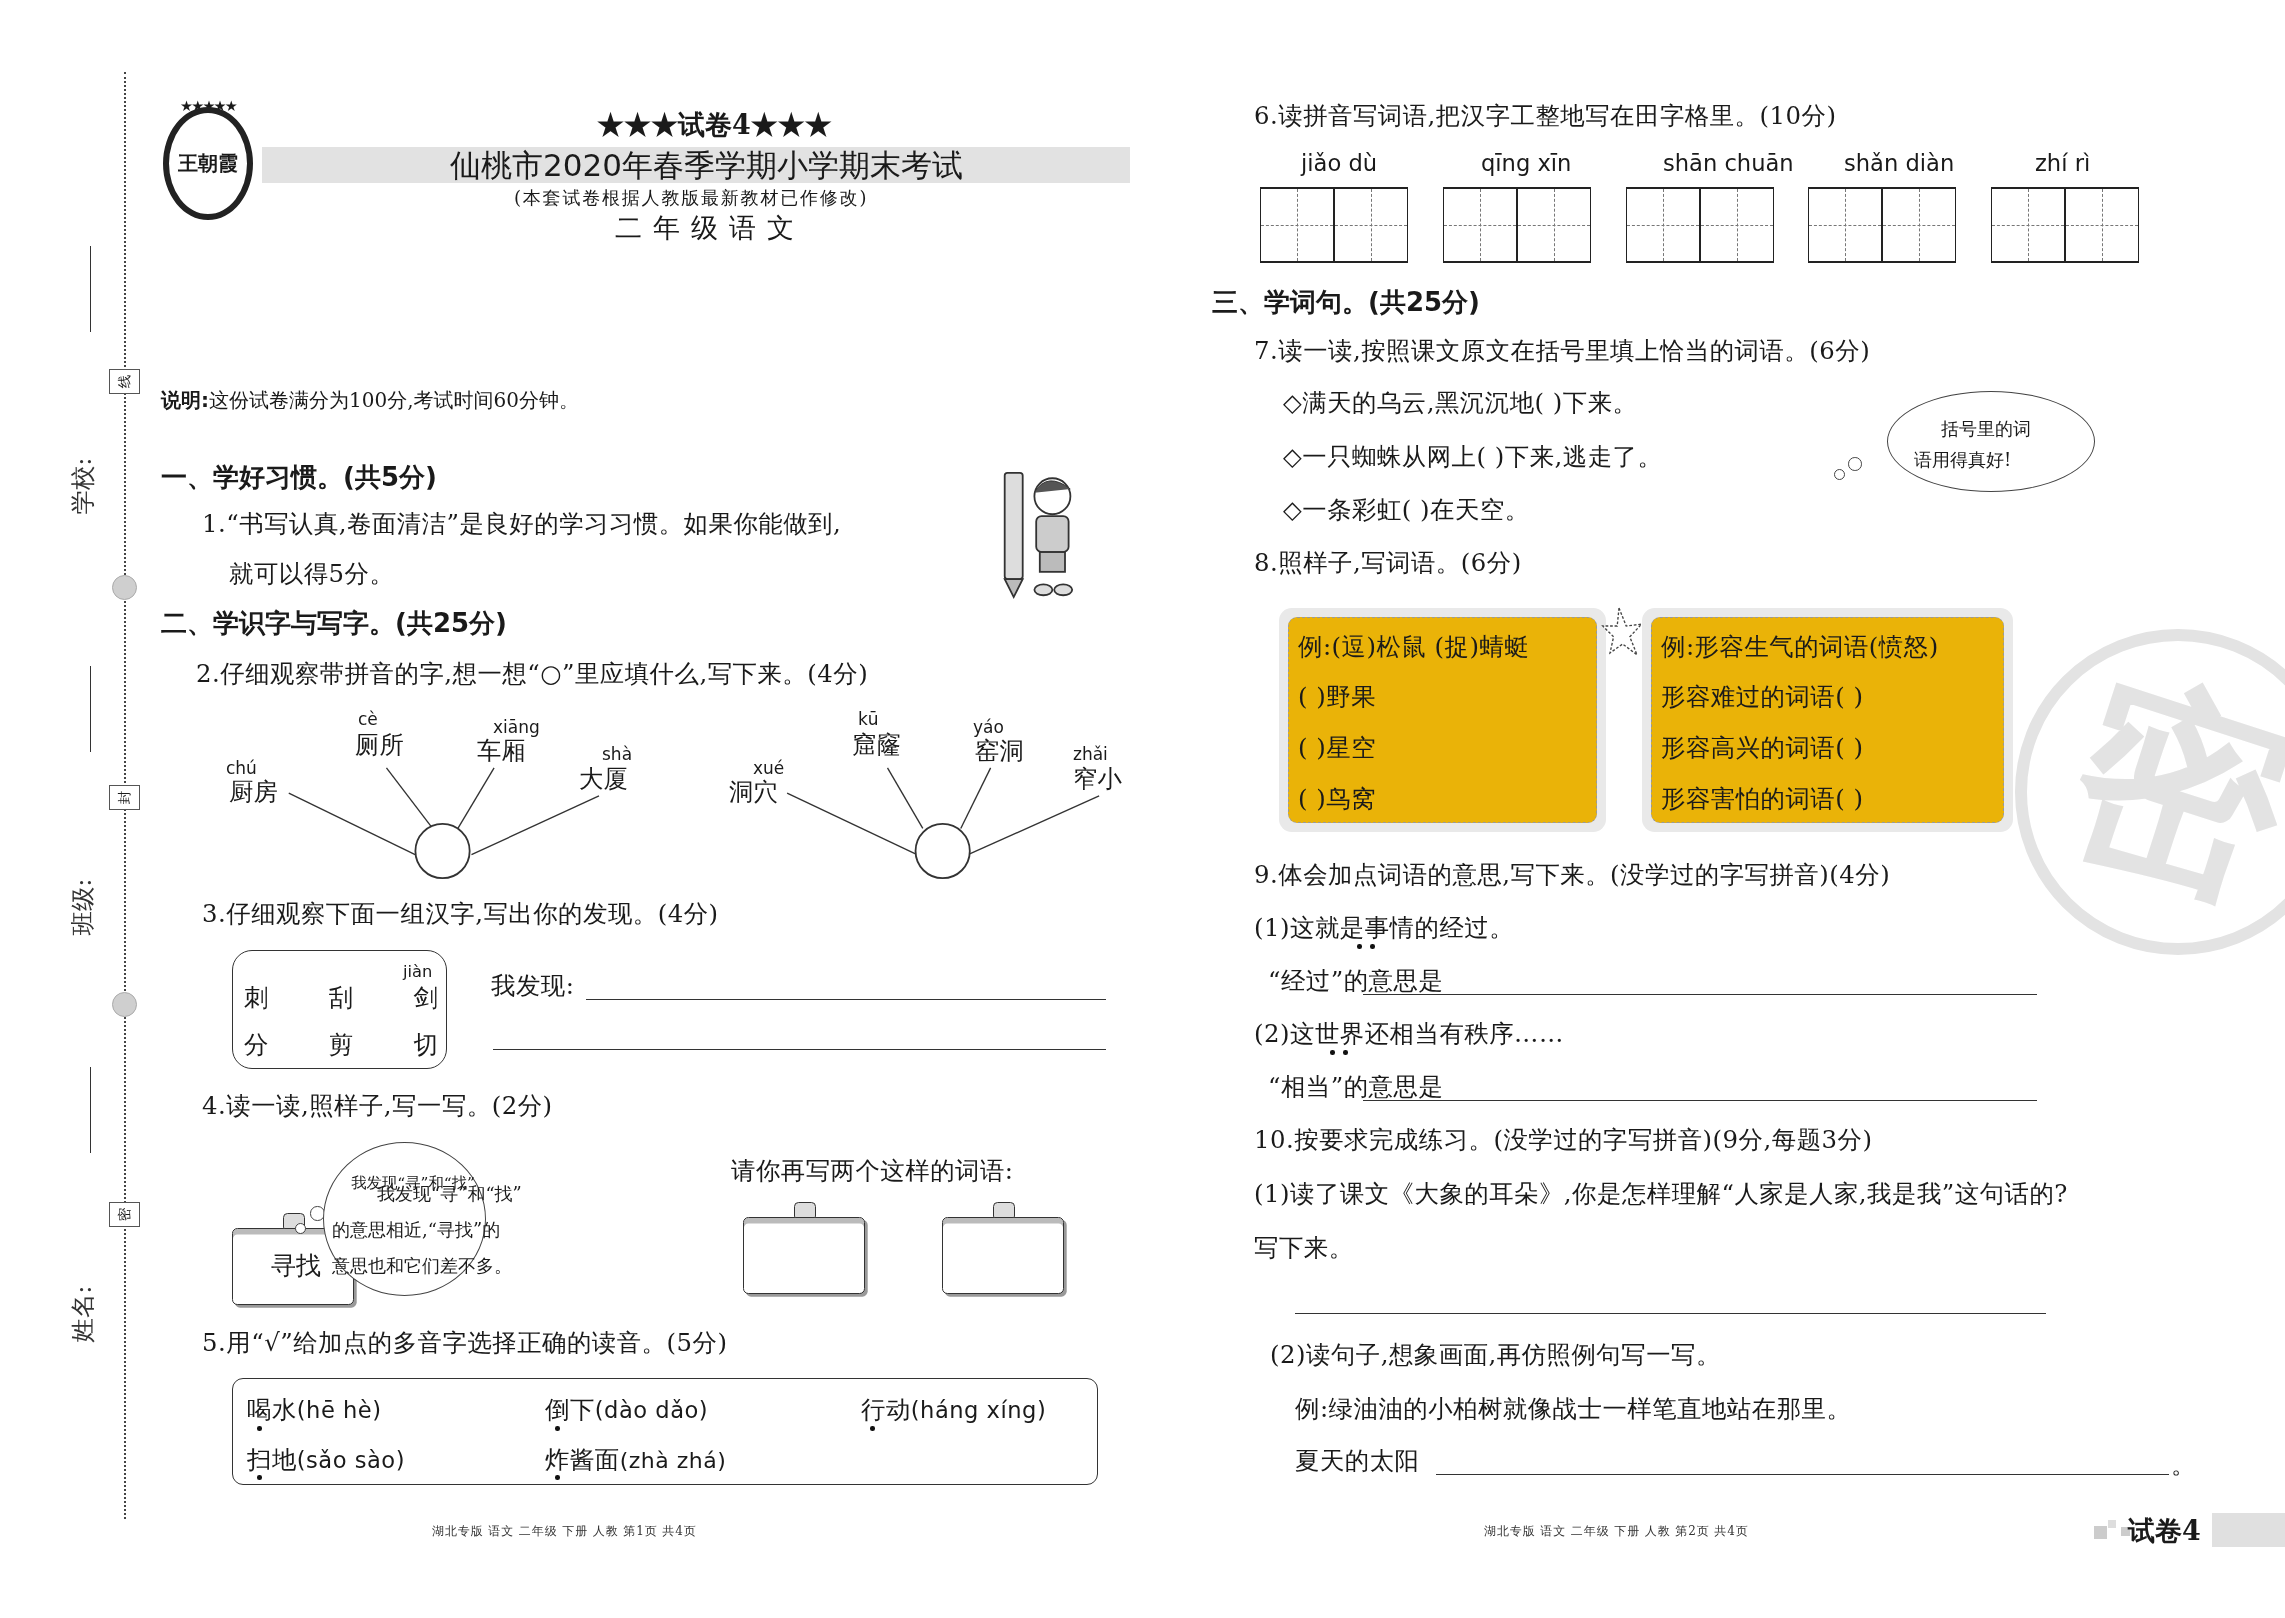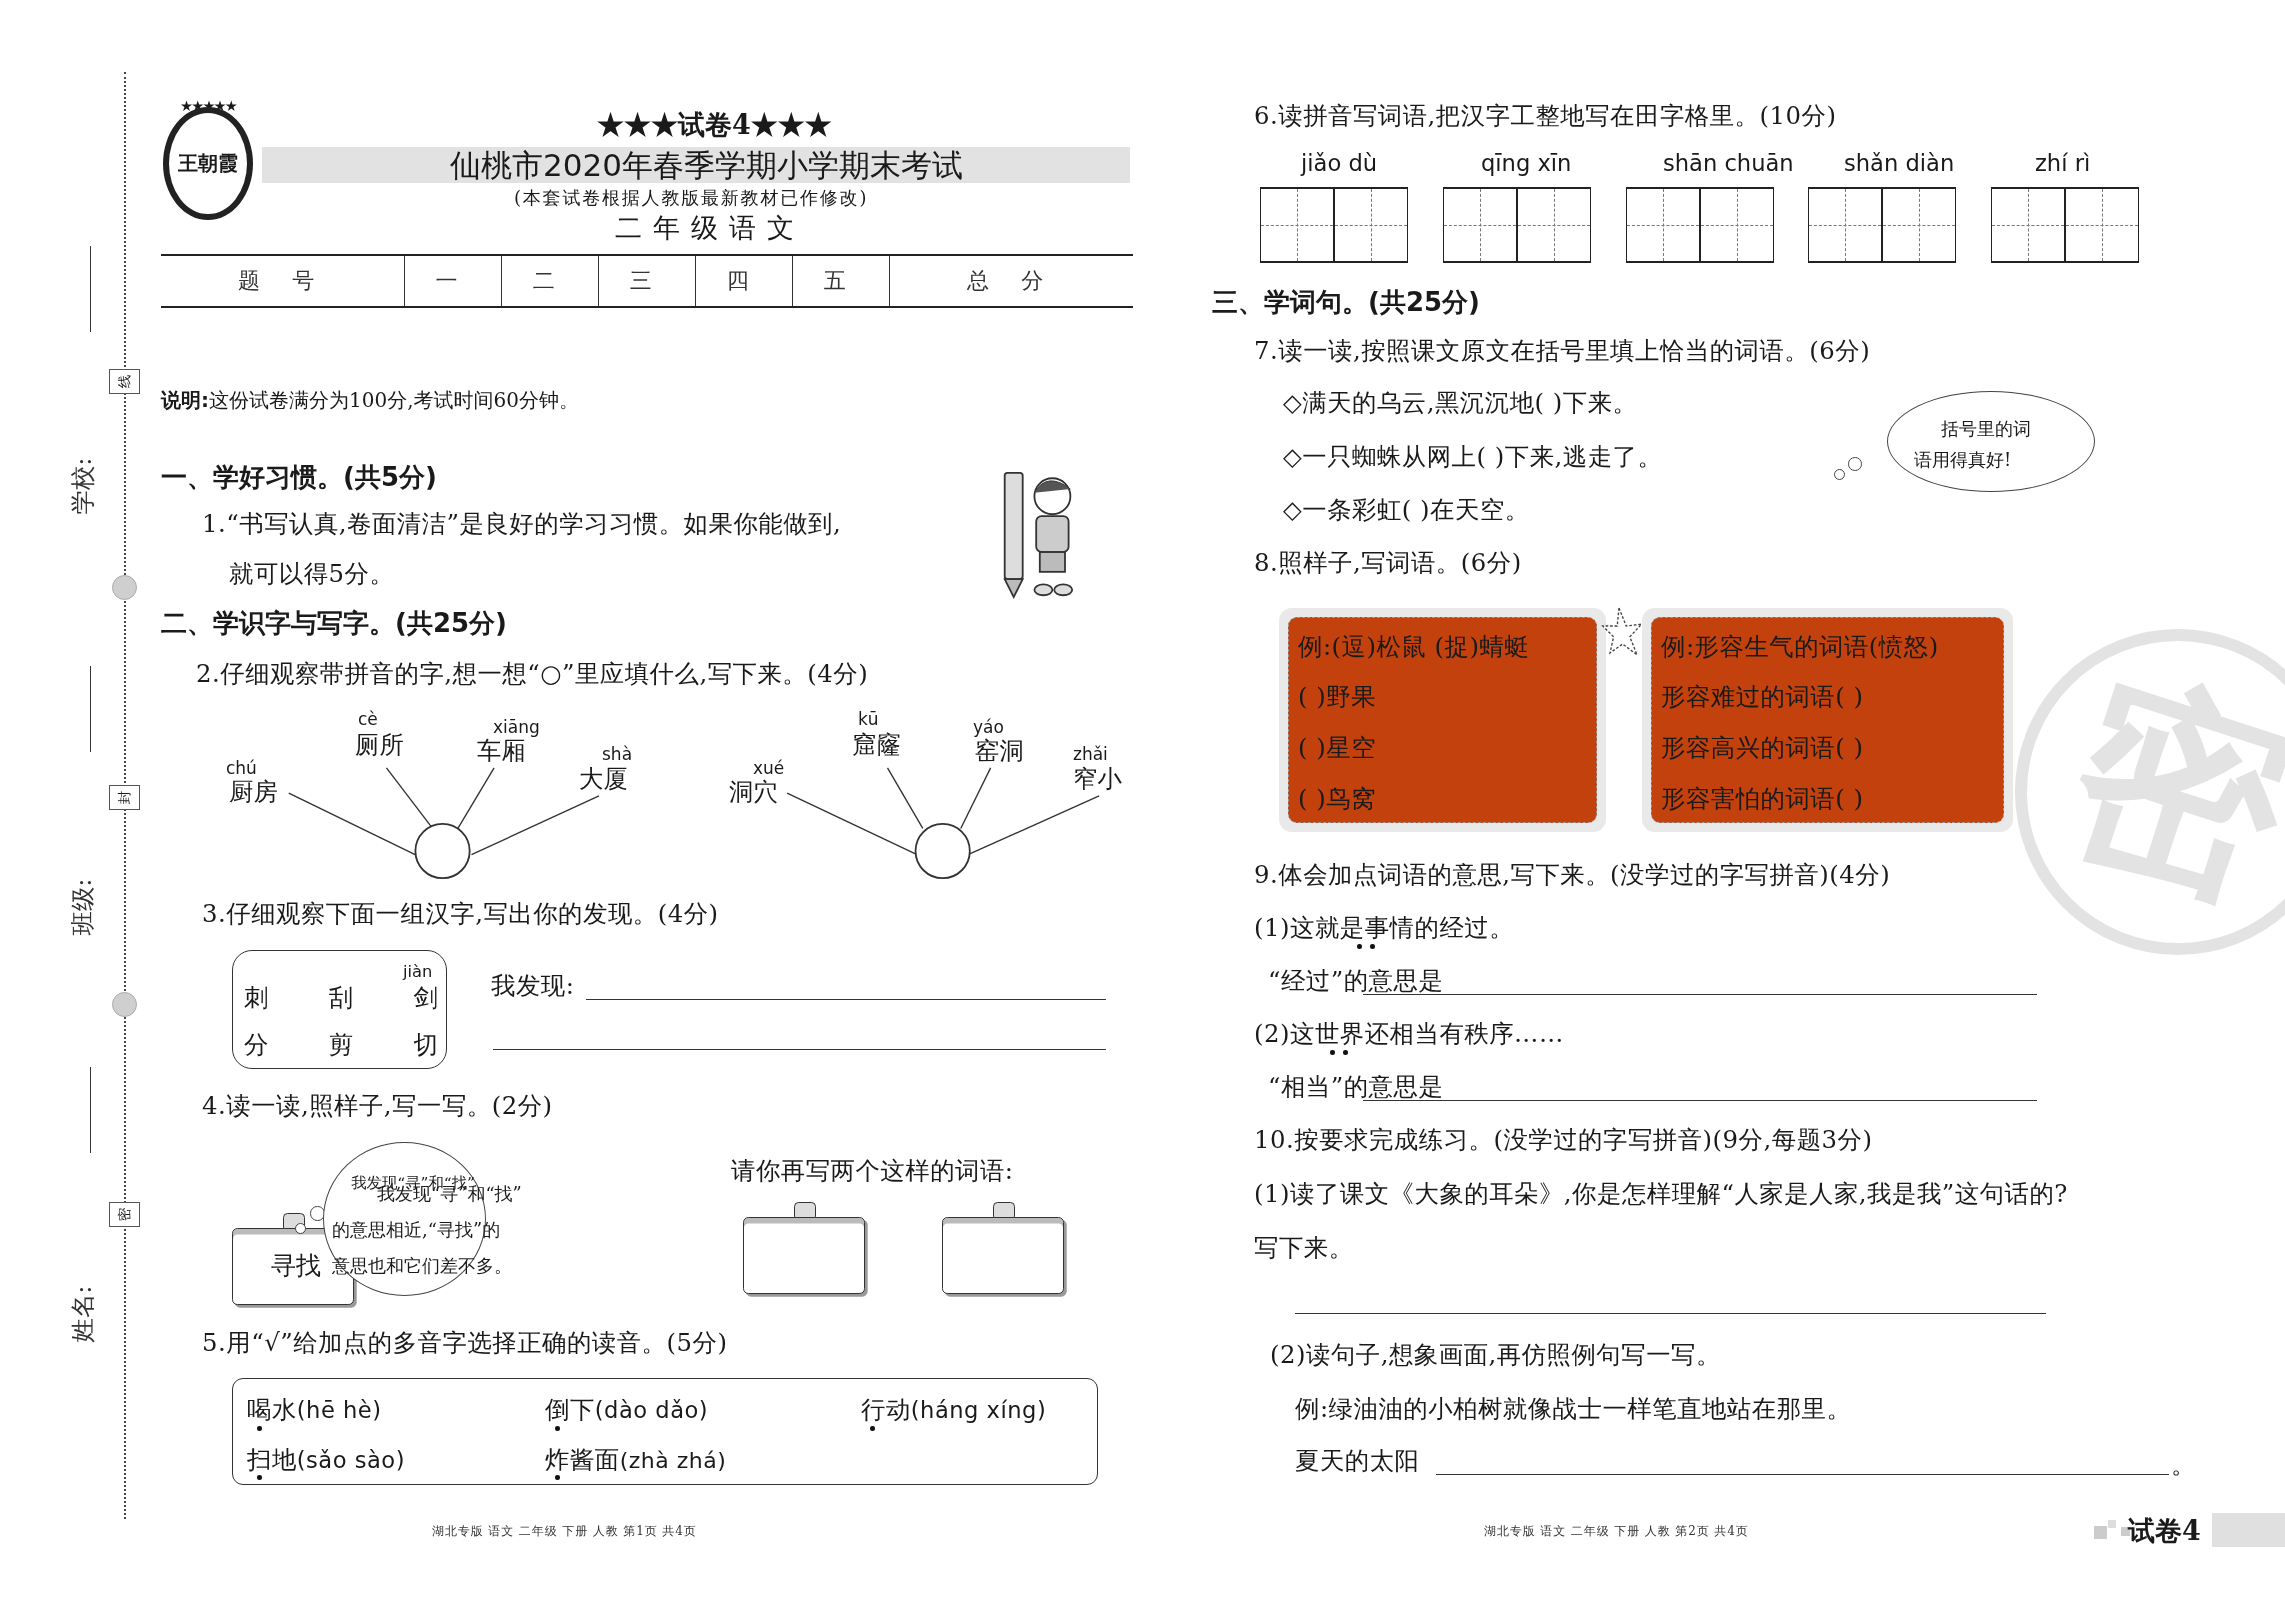--- a/index.html
+++ b/index.html
@@ -37,21 +37,21 @@
   .uline { position: absolute; border-bottom: 1.8px solid #333; }
 
   
   .tzg { position: absolute; top: 187px; height: 76px; border-top: 2.7px solid #222; border-bottom: 2.7px solid #222; display: flex; }
   .tzg .cell { width: 74px; height: 100%; border-left: 1.8px solid #222; border-right: 0.9px solid #222; position: relative; }
   .tzg .cell:last-child { border-right: 1.8px solid #222; }
   .tzg .cell::before { content: ""; position: absolute; left: 50%; top: 0; bottom: 0; border-left: 1.4px dashed #777; }
   .tzg .cell::after { content: ""; position: absolute; top: 50%; left: 0; right: 0; border-top: 1.4px dashed #777; }
 
   .panel { position: absolute; background: #e9e9e9; border-radius: 12.7px; padding: 9px; }
-  .panel-inner { width: 100%; height: 100%; background: #c2410c; border: 1.4px dashed #999; border-radius: 9px; position: relative; }
+  .panel-inner { width: 100%; height: 100%; background: #eab308; border: 1.4px dashed #999; border-radius: 9px; position: relative; }
 
   .footer { position: absolute; top: 1523px; font-size: 12px; white-space: nowrap; color: #333; letter-spacing: 0.9px; }
 
   .bubble { position: absolute; border: 1.8px solid #444; border-radius: 50%; background: #fff; }
   .dot-under { position: absolute; width: 4.5px; height: 4.5px; border-radius: 50%; background: #111; }
 
   .bottle { position: absolute; width: 122px; height: 77px; border: 1.8px solid #333; border-radius: 5.4px; background: #fff; box-shadow: inset 0 5.4px 0 #bbb, 2.7px 2.7px 0 #999; }
   .bottle .cap { position: absolute; left: 50px; top: -16.3px; width: 22px; height: 16.3px; border: 1.8px solid #333; border-radius: 4.5px 4.5px 1.8px 1.8px; background: #ddd; }
 </style>
 </head>
@@ -78,29 +78,20 @@
     <span>王朝霞</span>
   </div>
 
 <div class="abs" style="left:597px;top:107px;font-size:27px;font-weight:bold;white-space:nowrap;">★★★试卷4★★★</div>
 <div class="abs sans" style="left:450px;top:145px;font-size:31px;white-space:nowrap;">仙桃市2020年春季学期小学期末考试</div>
 <div class="abs" style="left:514px;top:186px;font-size:18px;white-space:nowrap;letter-spacing:1.8px;">(本套试卷根据人教版最新教材已作修改)</div>
 <div class="abs sans" style="left:615px;top:210px;font-size:27px;white-space:nowrap;letter-spacing:11px;">二年级语文</div>
 
 <table class="score">
   <tbody>
-      <tr>
-    <td>题 号</td>
-    <td>一</td>
-    <td>二</td>
-    <td>三</td>
-    <td>四</td>
-    <td>五</td>
-    <td>总 分</td>
-  </tr>
 </tbody>
   </table>
 
 <div class="abs" style="left:161px;top:387px;font-size:20px;white-space:nowrap;">
   <b class="sans">说明:</b><span>这份试卷满分为100分,考试时间60分钟。</span>
 </div>
 
 <div class="abs sec" style="left:161px;top:460px;">一、学好习惯。(共5分)</div>
 <div class="abs q" style="left:202px;top:508px;">1.“书写认真,卷面清洁”是良好的学习习惯。如果你能做到,</div>
 <div class="abs q" style="left:229px;top:558px;">就可以得5分。</div>

